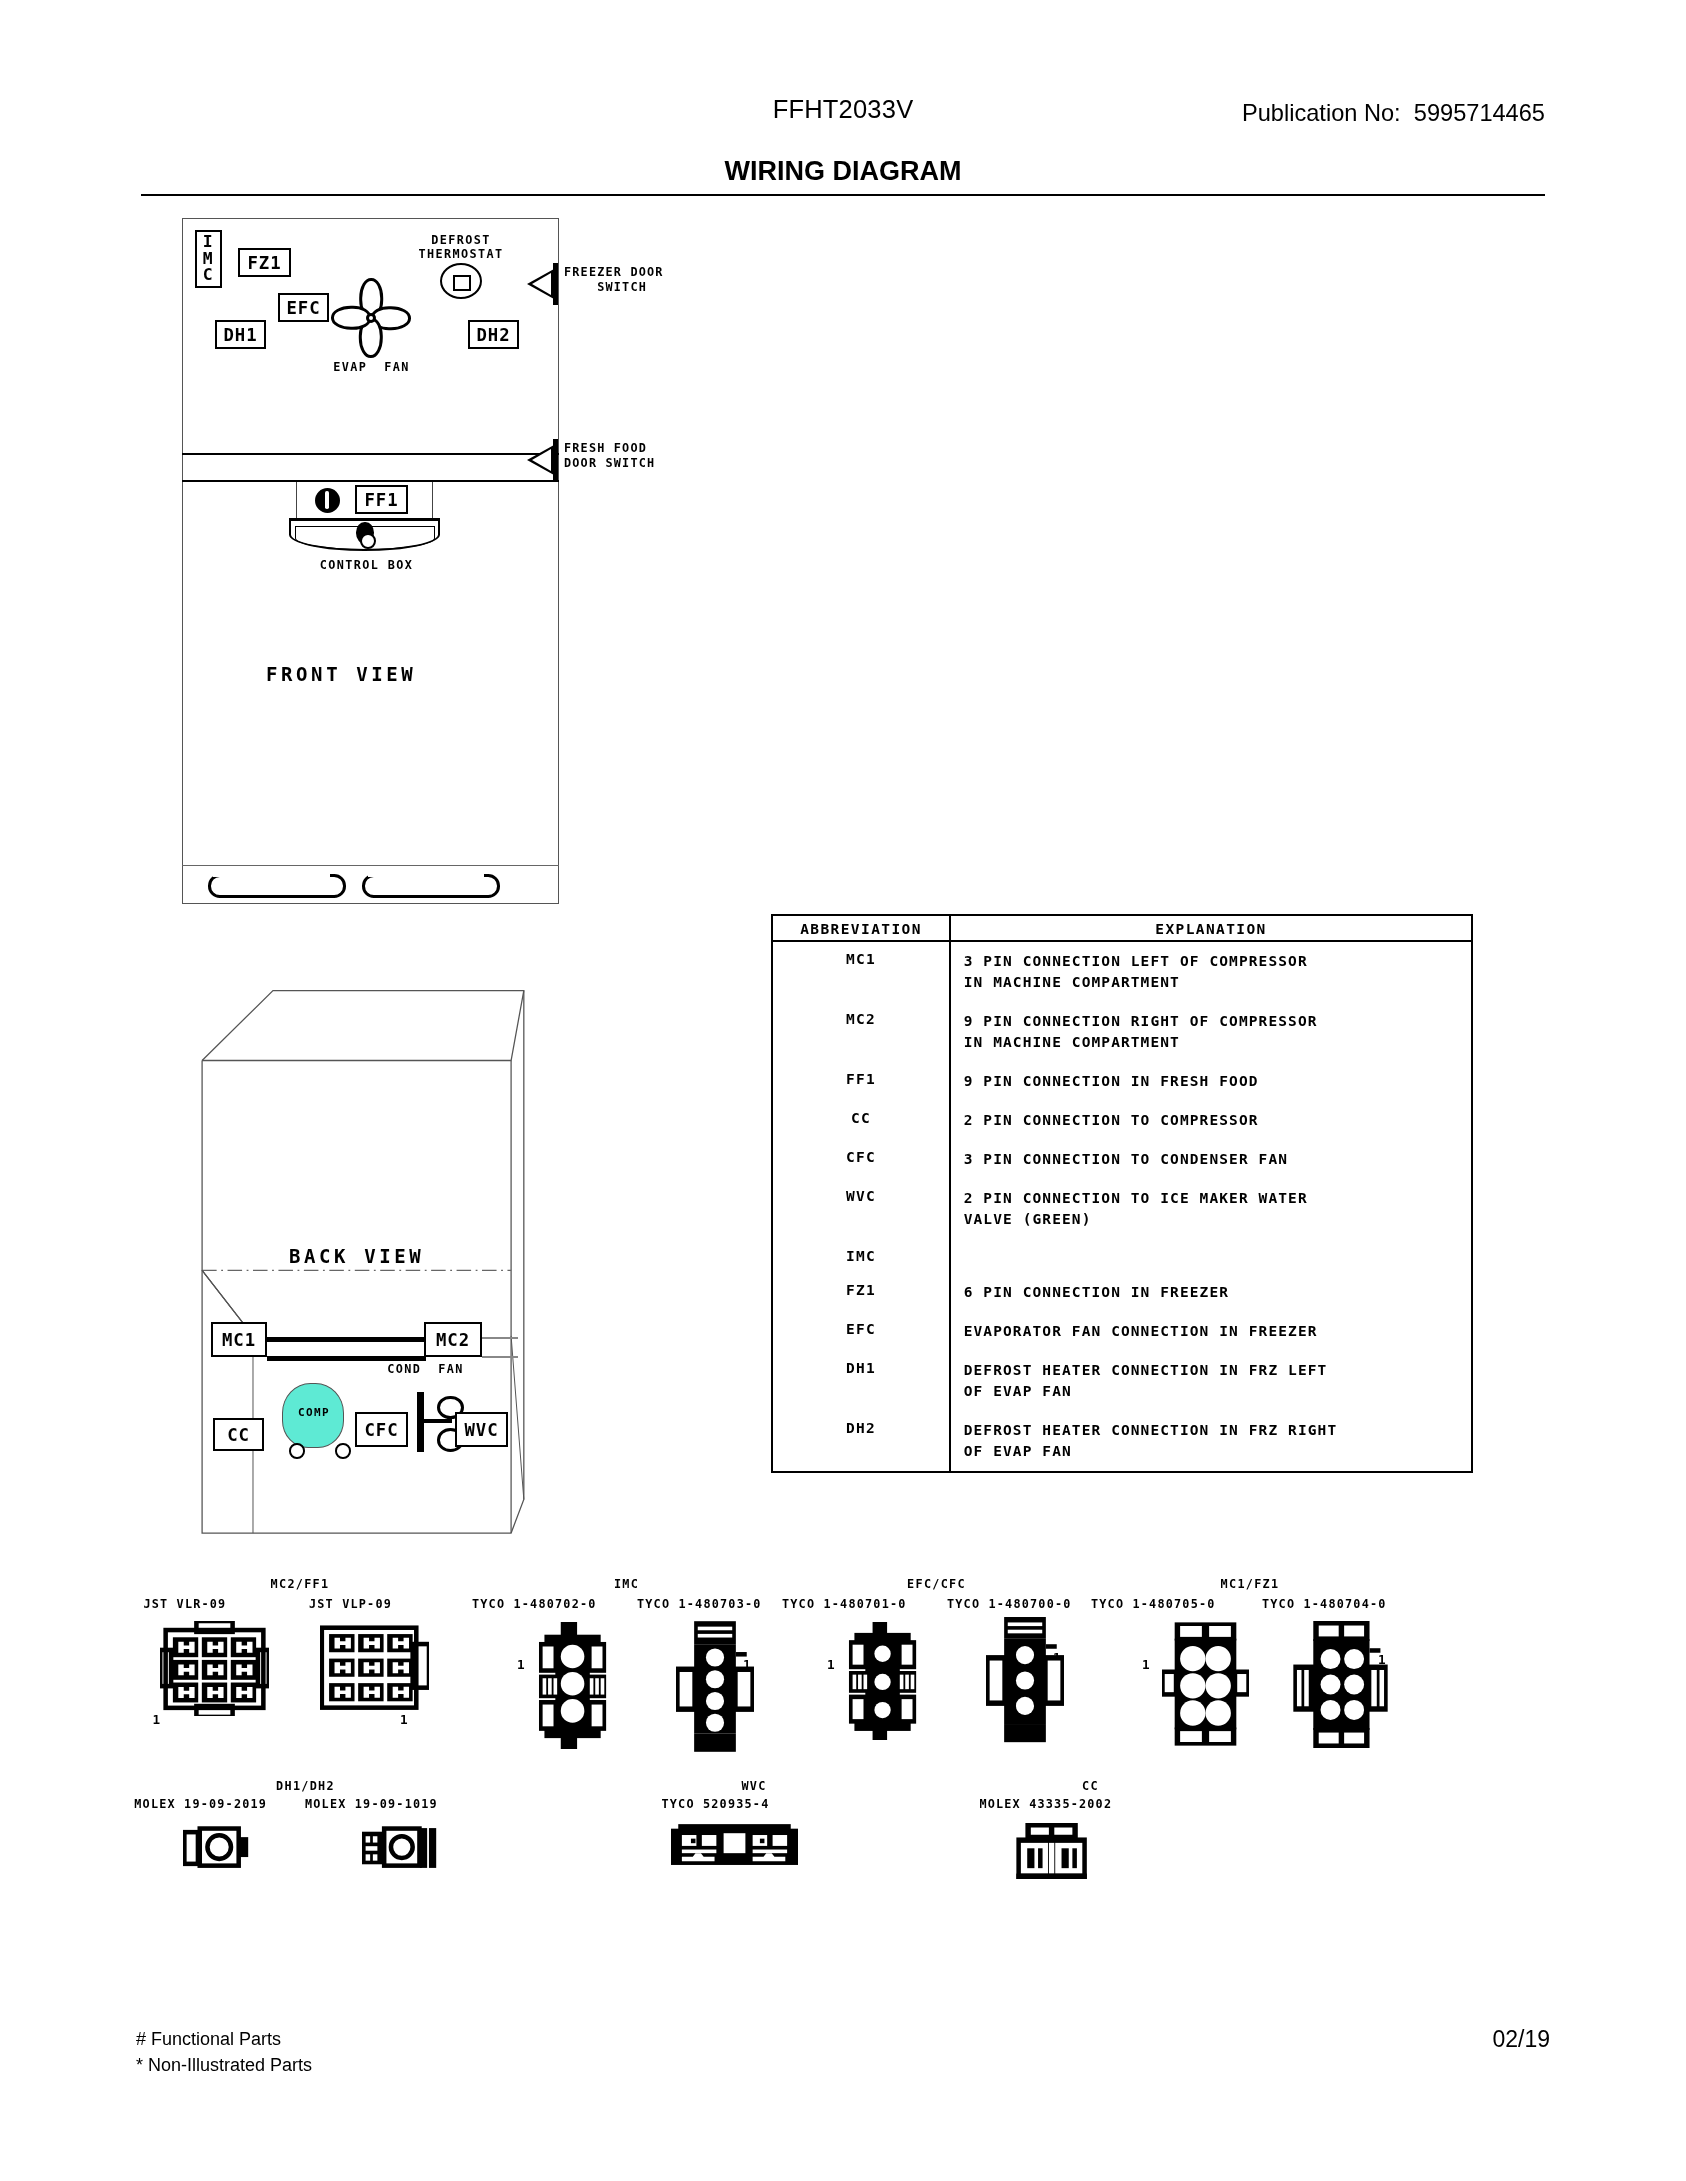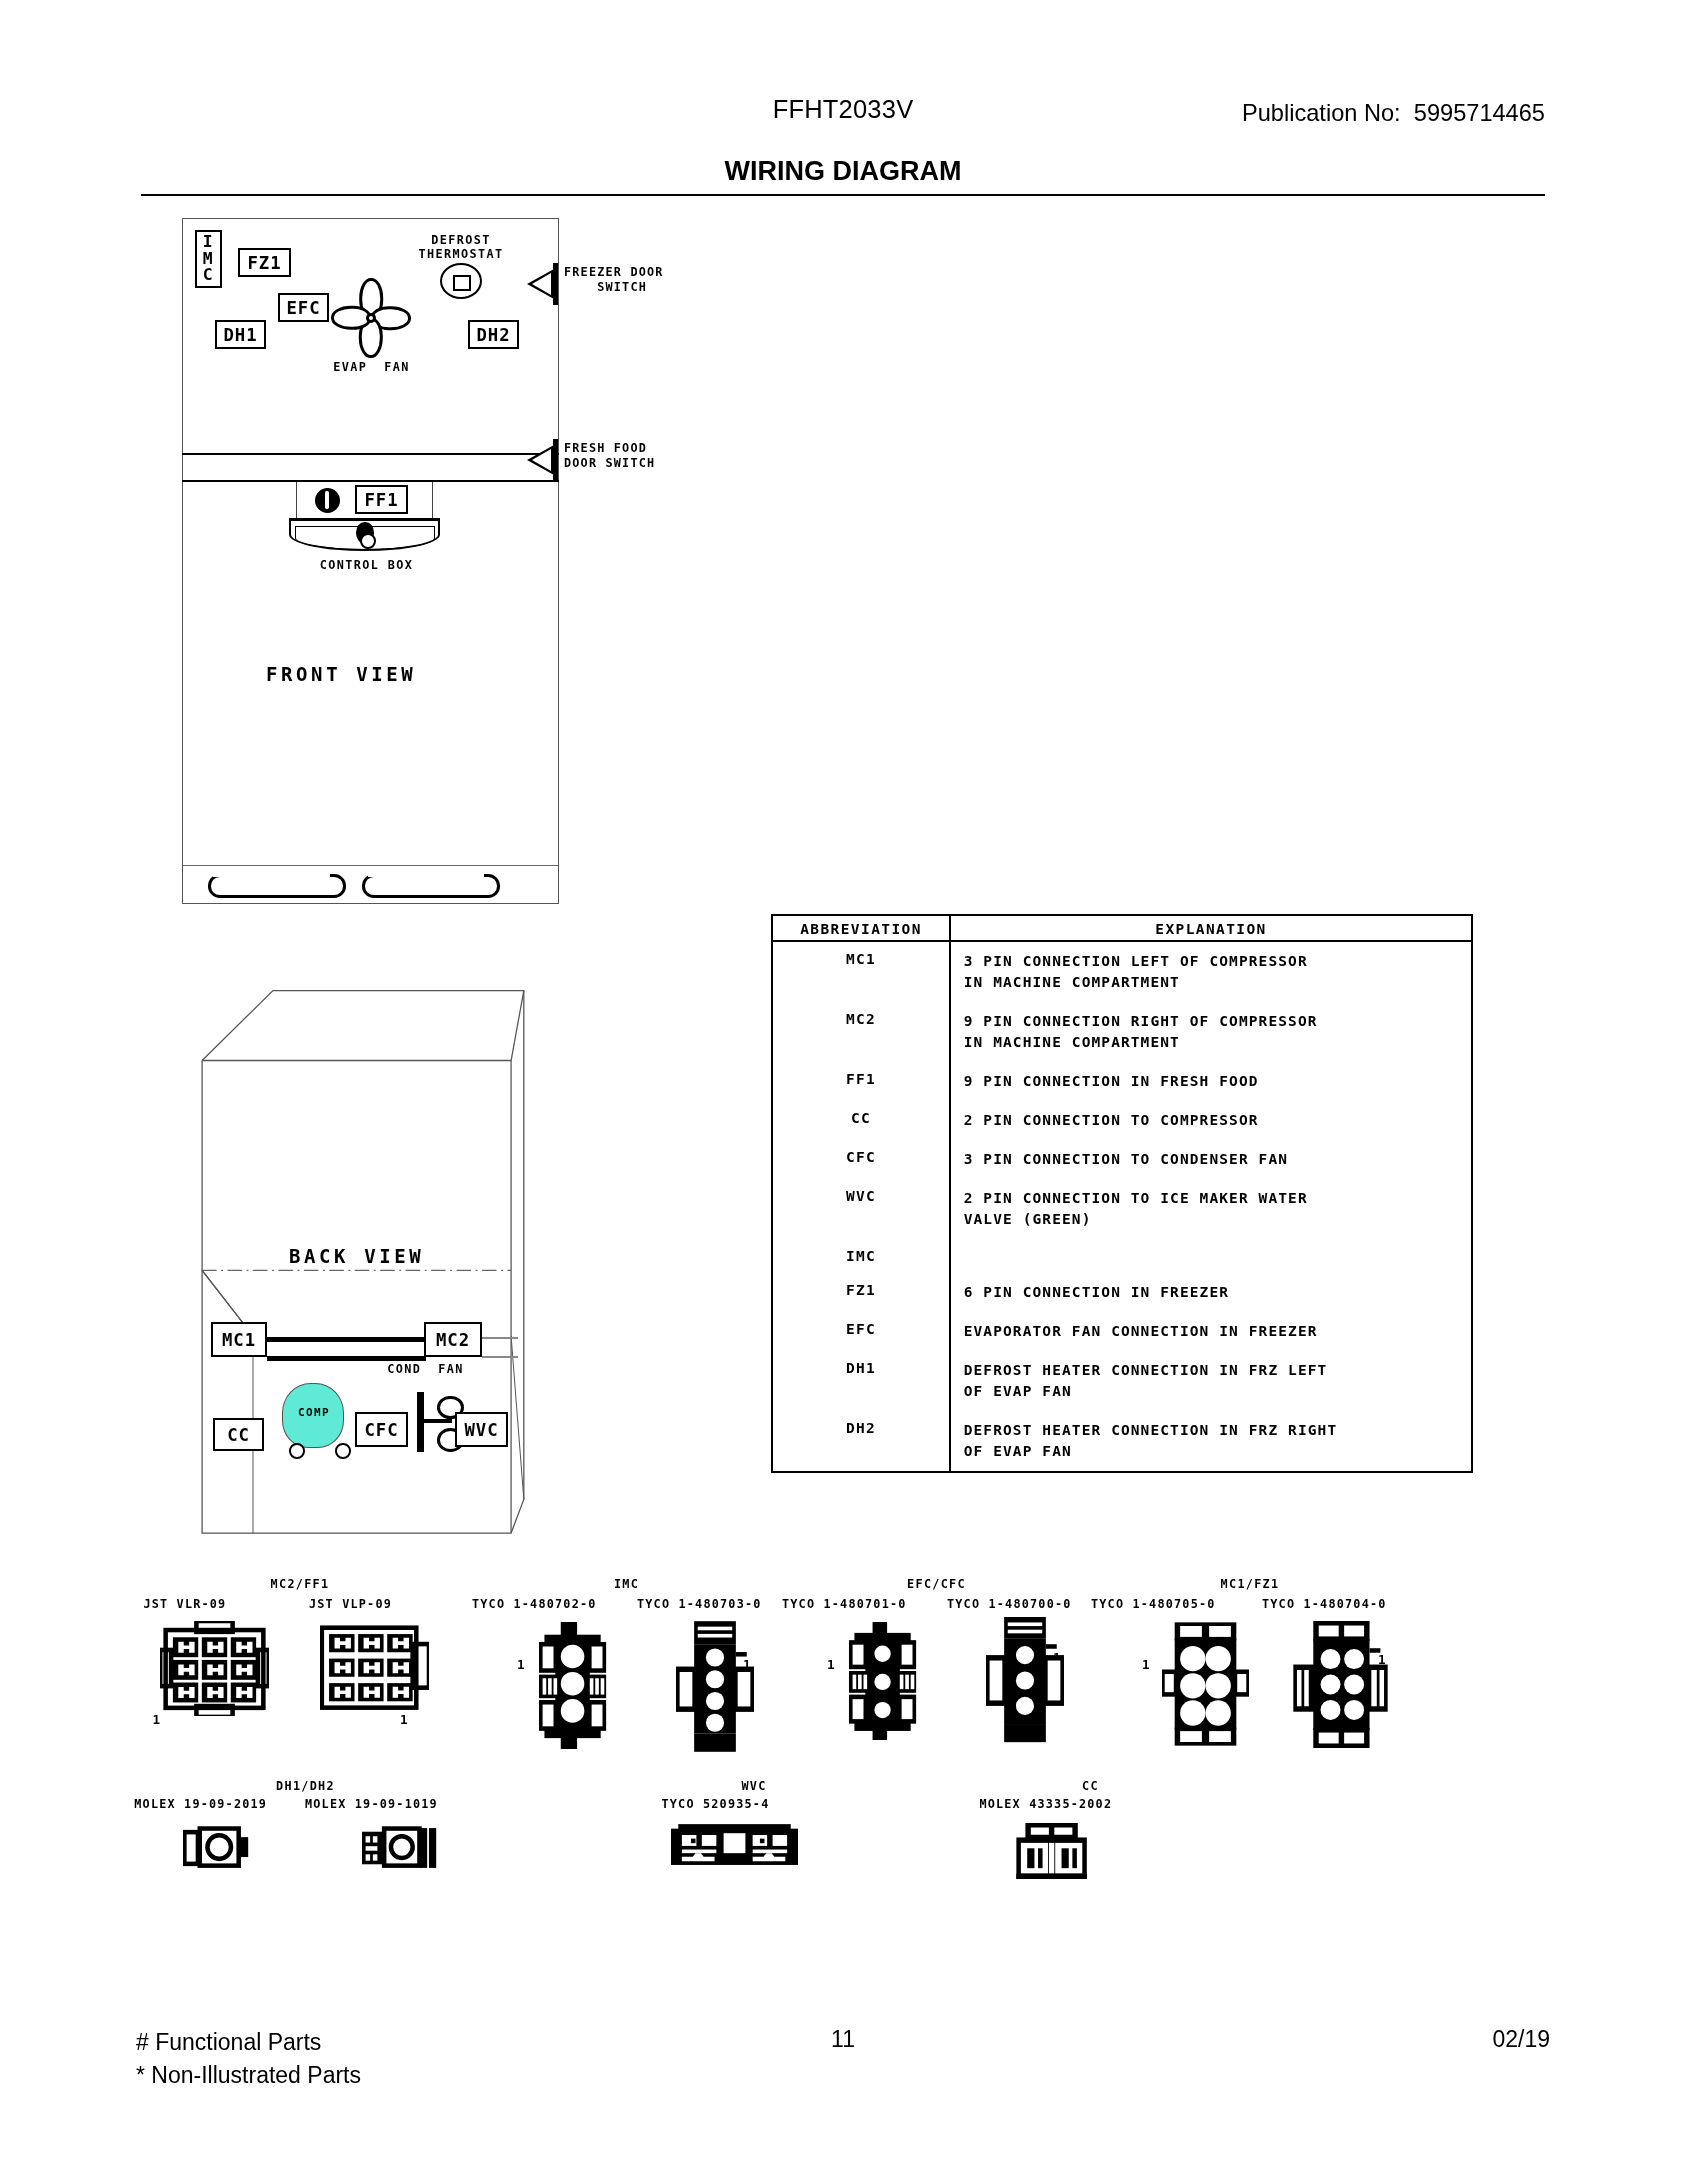--- a/index.html
+++ b/index.html
@@ -210,21 +210,21 @@
     position:absolute; font-family:"DejaVu Sans Mono", monospace;
     font-weight:bold; font-size:11.8px; letter-spacing:1.2px; white-space:pre;
   }
   .pin1 {
     position:absolute; font-family:"DejaVu Sans Mono", monospace;
     font-weight:bold; font-size:12.7px;
   }
   .conn { position:absolute; }
 
   
-  .ftr-left  { position:absolute; left:136px; top:2026px; font-size:23px; line-height:1.45; }
+  .ftr-left  { position:absolute; left:136px; top:2026px; font-size:18px; line-height:1.45; }
   .ftr-page  { position:absolute; left:0; right:0; top:2026px; text-align:center; font-size:23px; }
   .ftr-right { position:absolute; right:136px; top:2026px; font-size:23px; }
 </style>
 </head>
 <body>
 
 <div class="page">
 
   <div class="hdr-model">FFHT2033V</div>
   <div class="hdr-pub">Publication No:  5995714465</div>
@@ -744,17 +744,16 @@
         </g>
         <rect x="0" y="56" width="78" height="6" fill="#000"></rect>
       </svg>
     </div>
   </div>
 
   <div class="ftr-left">
     <div># Functional Parts</div>
     <div>* Non-Illustrated Parts</div>
   </div>
-  <div class="ftr-page">11</div>
   <div class="ftr-right">02/19</div>
 
 </div>
 
 
 </body></html>

